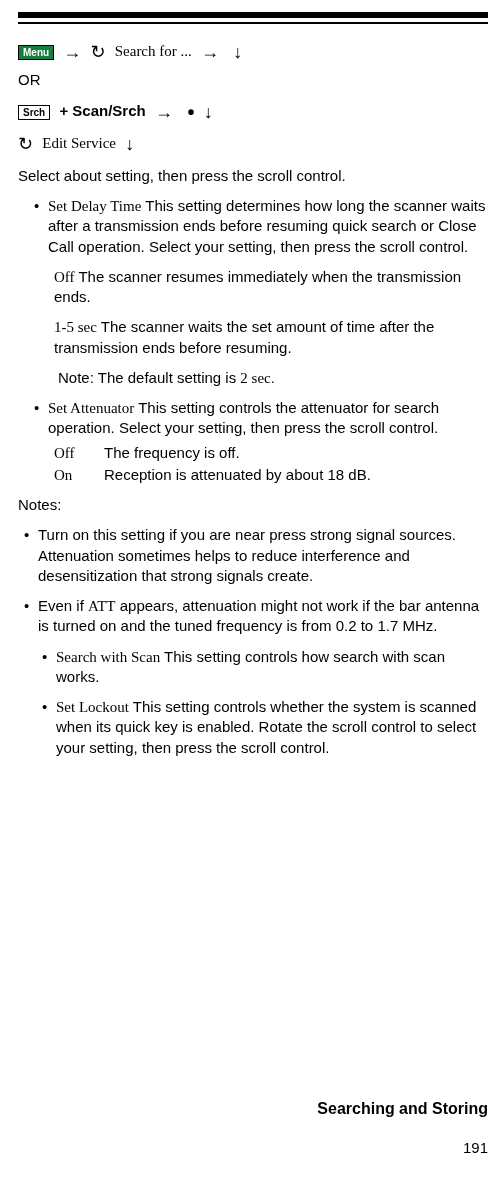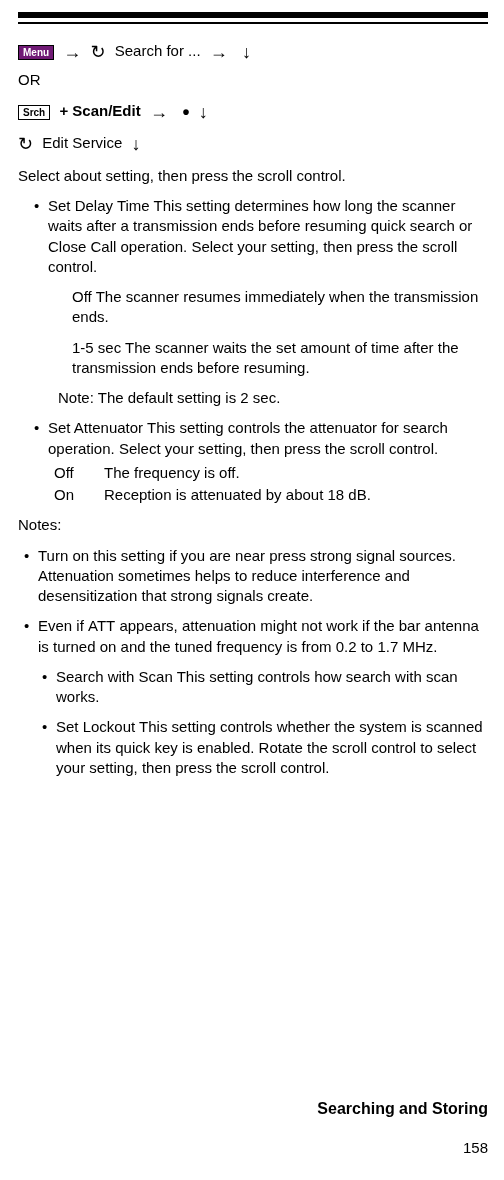--- a/index.html
+++ b/index.html
@@ -23,41 +23,41 @@
   .btn-box {
     display: inline-block;
     border: 1px solid #000;
     font-size: 10px;
     font-weight: bold;
     padding: 0 4px;
     line-height: 13px;
     vertical-align: middle;
     font-family: Arial, sans-serif;
   }
-  .btn-menu { background: #701a75; color: #fff; }
+  .btn-menu { background: #15803d; color: #fff; }
   .btn-func { background: #fff; color: #000; }
   .arrow { font-weight: bold; font-size: 18px; vertical-align: middle; }
   .refresh {
     display: inline-block;
     font-size: 18px;
     vertical-align: middle;
     line-height: 1;
   }
   .mono {
-    font-family: Liberation Sans, sans-serif;
+    font-family: Liberation Serif, serif;
     font-size: 15px;
   }
   .navline { margin: 6px 0; }
   .navline > * { margin-right: 5px; }
   .or-text { font-size: 15px; margin: 6px 0 8px 0;}
   .body-text { margin: 10px 0; }
   .bullet-row { display: flex; margin: 10px 0 4px 16px; }
   .bullet-row .dot { flex: 0 0 14px; }
   .bullet-row .content { flex: 1; }
-  .sub-block { margin: 10px 0 4px 54px; }
+  .sub-block { margin: 10px 0 4px 36px; }
   .note-block { margin: 10px 0 4px 40px; }
   .bold { font-weight: bold; }
   .flex-opt { display:flex; margin: 2px 0 2px 36px; }
   .flex-opt .lab { flex: 0 0 50px; }
   .flex-opt .desc { flex: 1; }
   .section-title {
     position: absolute;
     bottom: 60px;
     right: 16px;
     font-weight: bold;
@@ -83,21 +83,21 @@
     <span class="refresh">↻</span>
     <span class="mono">Search for ...</span>
     <span class="arrow">→</span>
     <span class="arrow">&nbsp;↓</span>
   </div>
 
   <div class="or-text">OR</div>
 
   <div class="navline">
     <span class="btn-box btn-func">Srch</span>
-    <span> <span class="bold">+</span> <span class="bold">Scan/Edit</span></span>
+    <span> <span class="bold">+</span> <span class="bold">Scan/Srch</span></span>
     <span class="arrow">→</span>
     <span class="arrow" style="font-size:20px;">&nbsp;•</span>
     <span class="arrow">↓</span>
   </div>
 
   <div class="navline">
     <span class="refresh">↻</span>
     <span class="mono">Edit Service</span>
     <span class="arrow">↓</span>
   </div>
@@ -161,14 +161,14 @@
   </div>
 
   <div class="bullet-row" style="margin-left:24px;">
     <div class="dot">•</div>
     <div class="content">
       <span class="mono">Set Lockout</span><span> This setting controls whether the system is scanned when its quick key is enabled. Rotate the scroll control to select your setting, then press the scroll control.</span>
     </div>
   </div>
 
   <div class="section-title">Searching and Storing</div>
-  <div class="page-num">158</div>
+  <div class="page-num">191</div>
 </div>
 
 </body></html>

